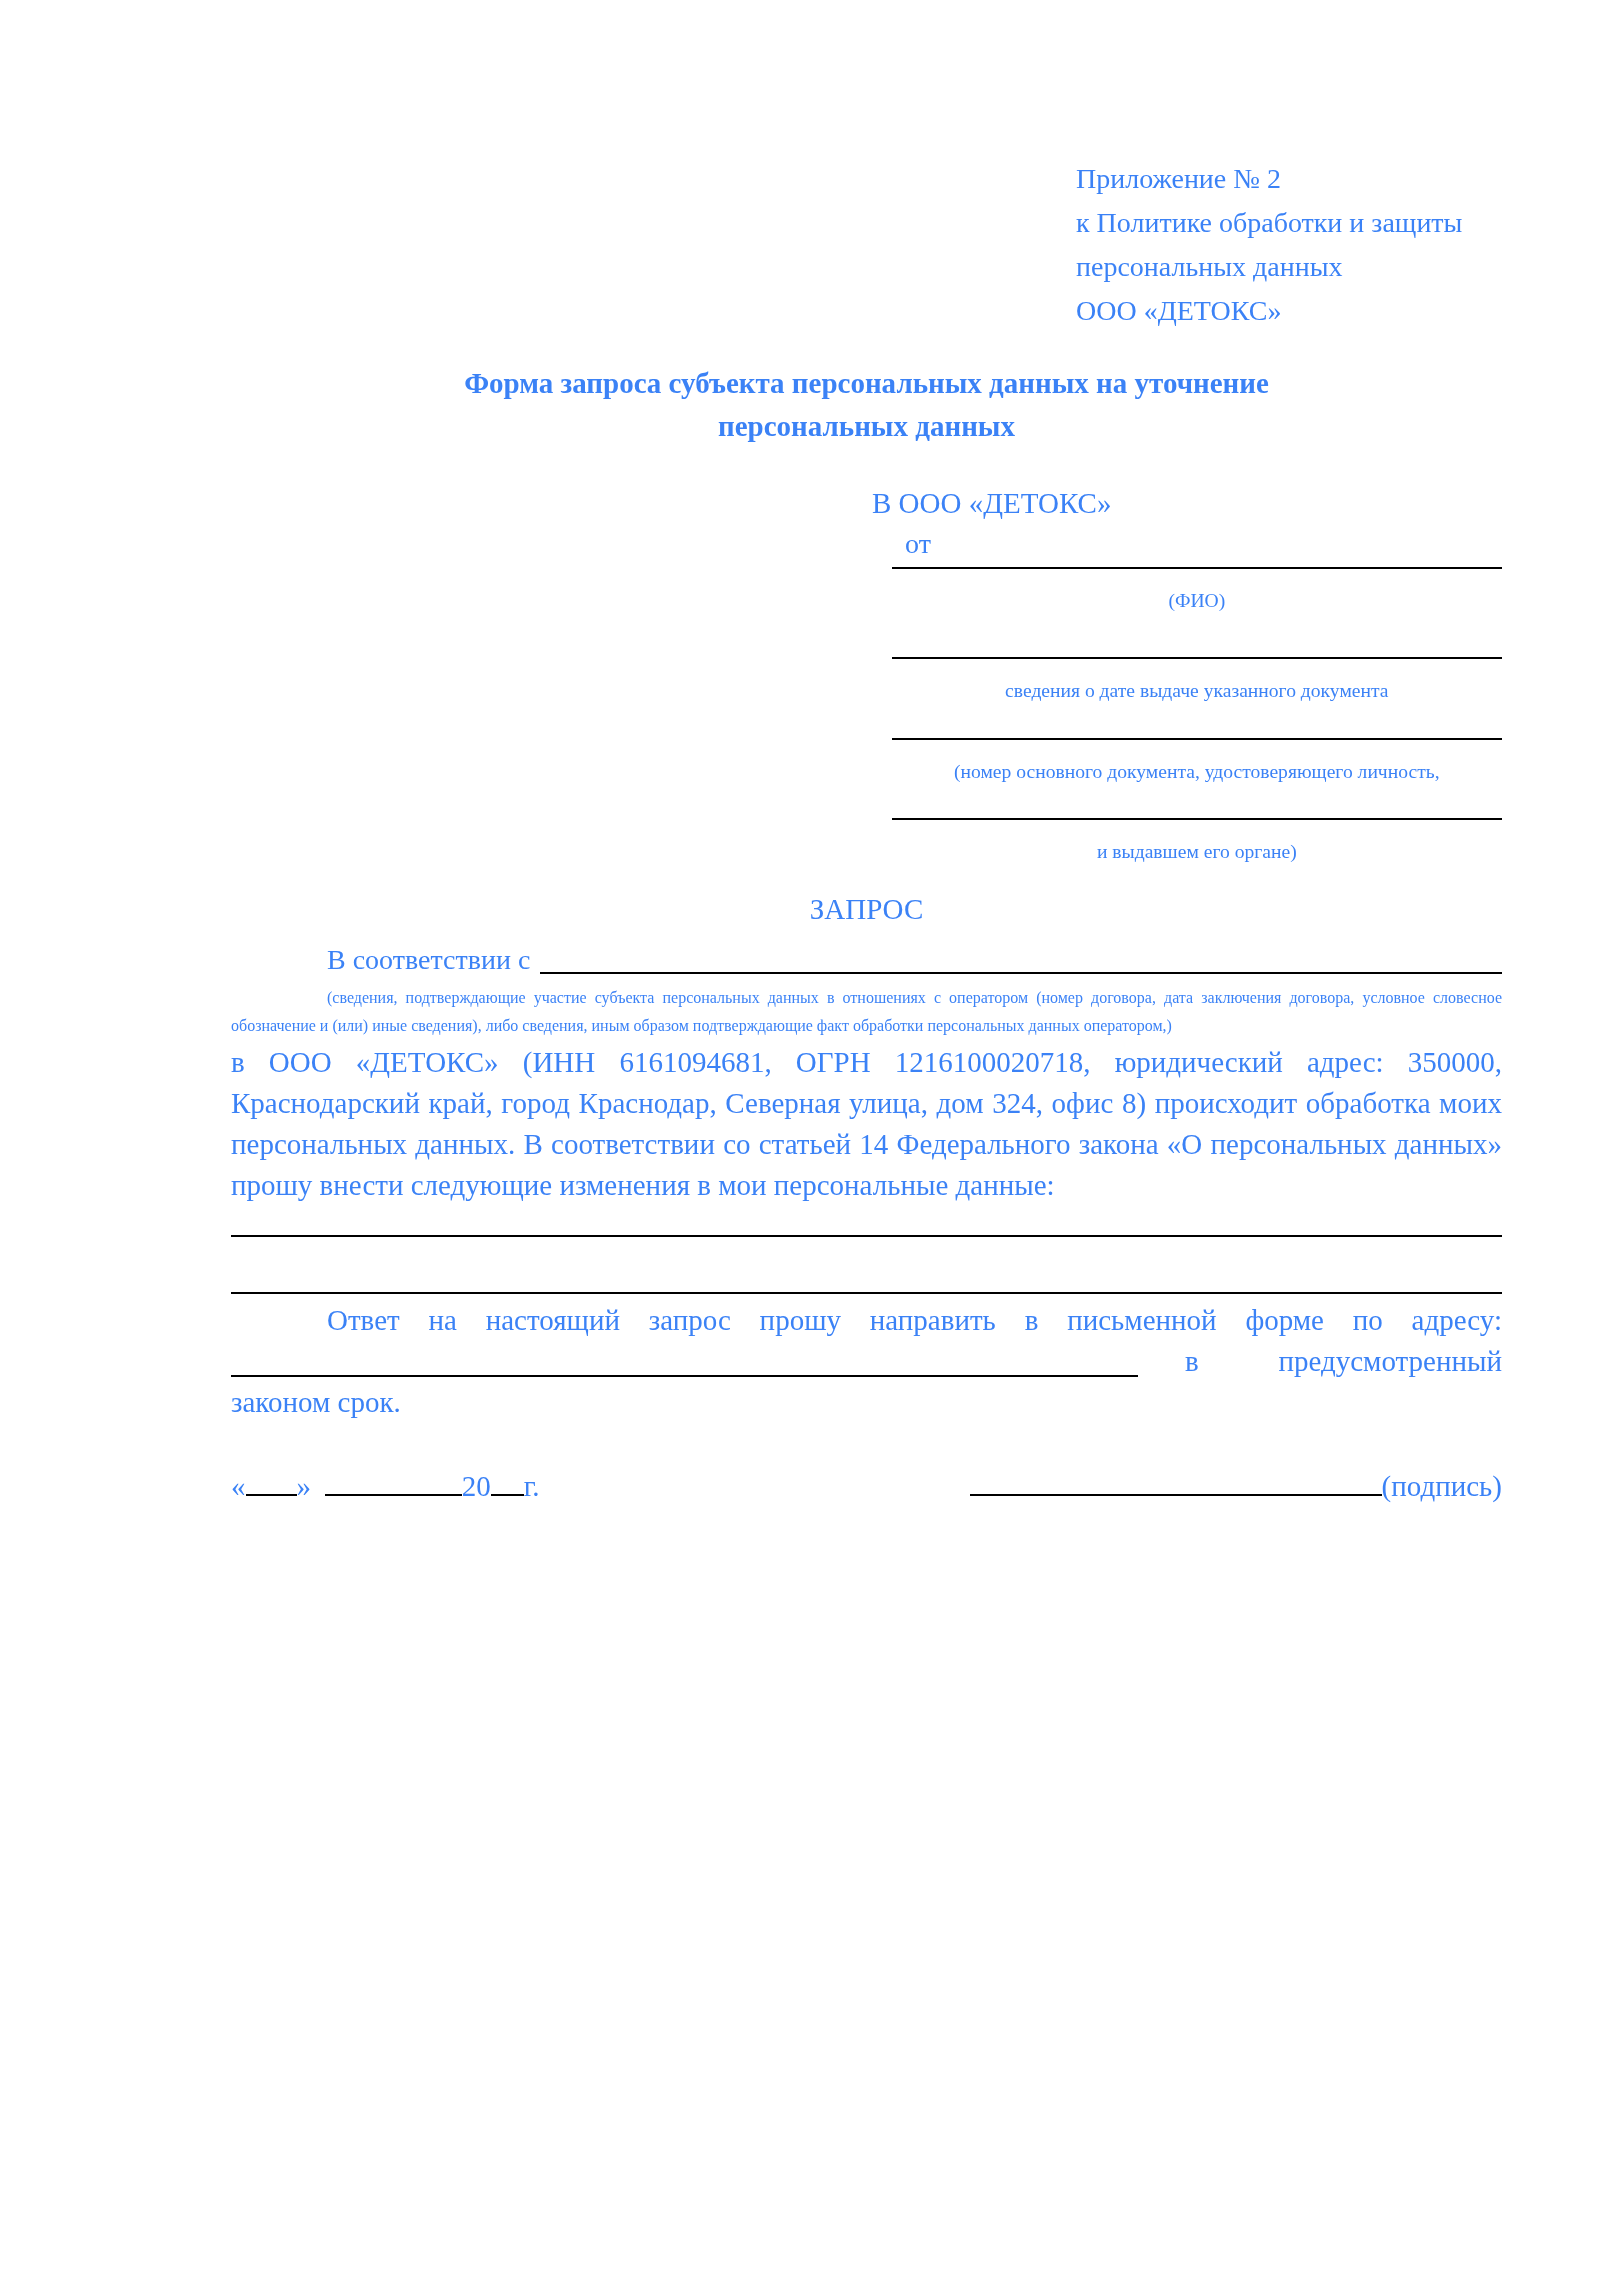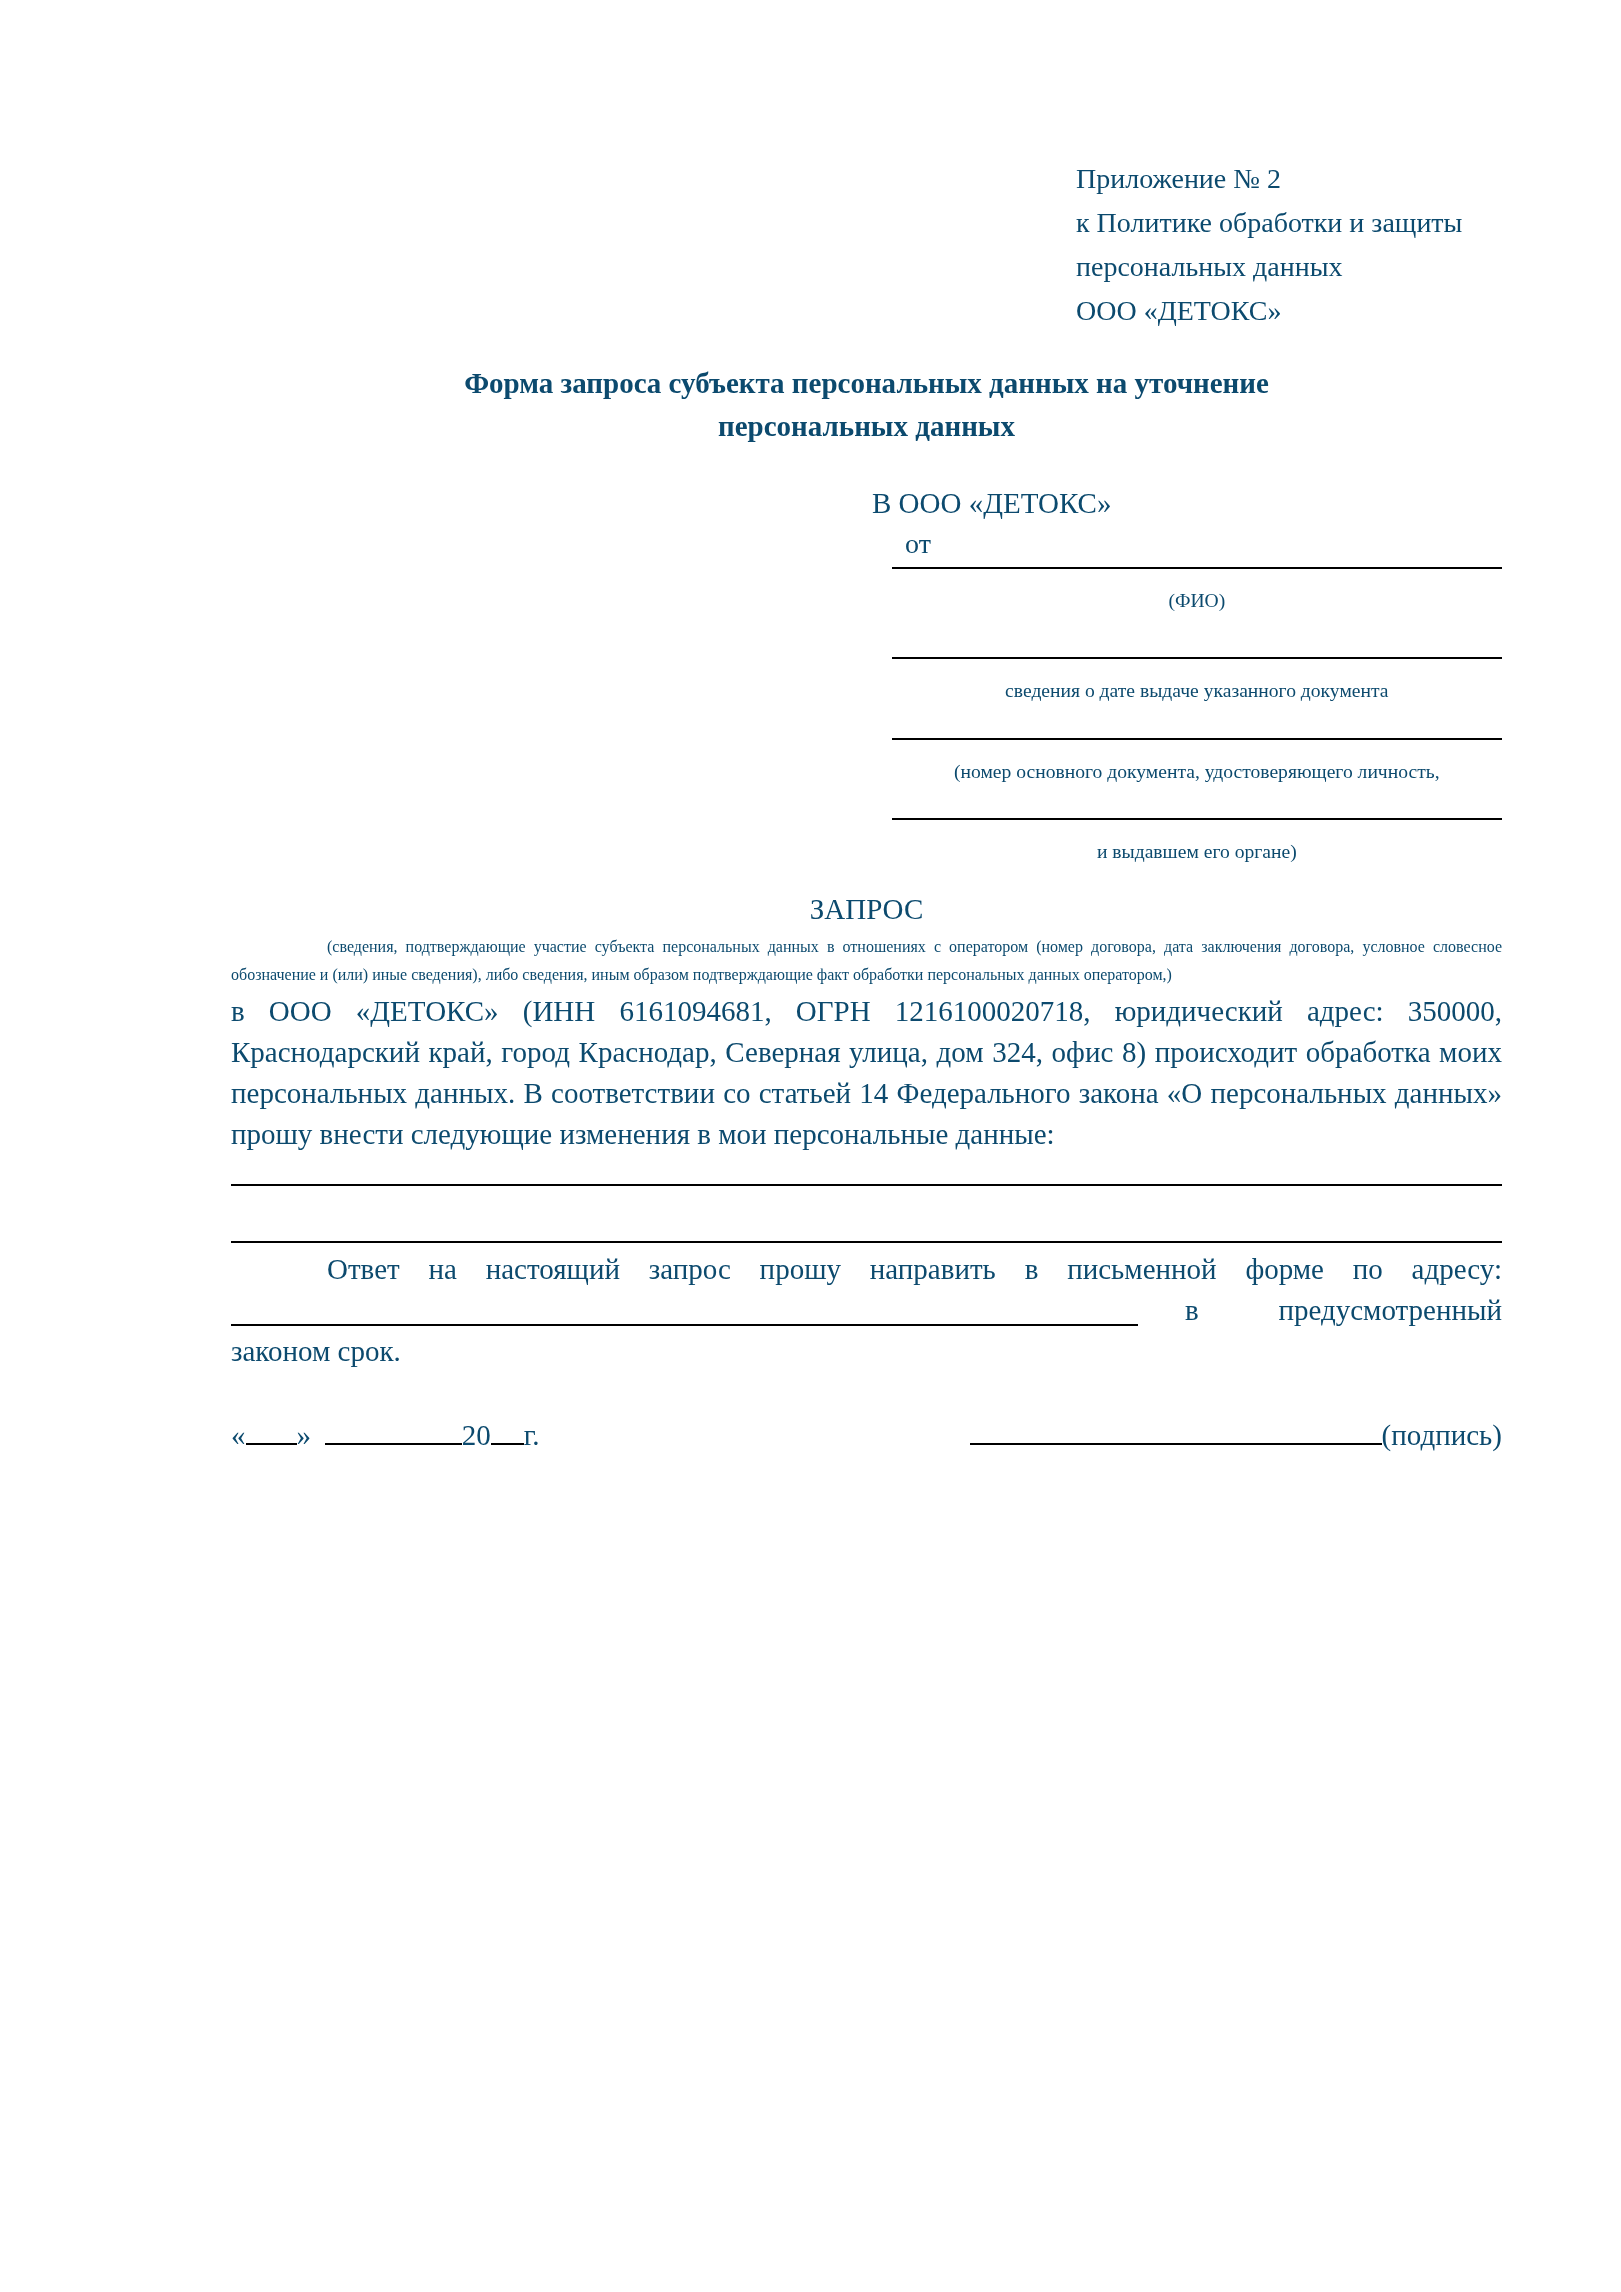--- a/index.html
+++ b/index.html
@@ -1,18 +1,18 @@
 <!DOCTYPE html>
 <html><head>
 <meta charset="utf-8">
 <style>
   html,body { margin:0; padding:0; background:#888; }
   .page {
     width:1621px; height:2293px;
-    background:#ffffff; color:#0c4a6e;
+    background:#ffffff; color:#3b82f6;
     position:relative;
     font-family:"Liberation Serif","DejaVu Serif",serif;
     margin:0 auto;
     overflow:hidden;
   }
   .content {
     position:absolute; left:231px; top:157px; width:1271px;
     font-size:28px; line-height:41px;
   }
   
@@ -89,20 +89,25 @@
         </div>
         <div class="field gap-35">
           <div class="write-line"></div>
           <div class="field-caption">и выдавшем его органе)</div>
         </div>
       </div>
     </div>
 
     <div class="request-heading">ЗАПРОС</div>
 
+    <div class="intro-row">
+      <span class="indent-spacer"></span>
+      <span class="intro-text">В соответствии с</span>
+      <span class="fill-line"></span>
+    </div>
 
     <p class="note">(сведения, подтверждающие участие субъекта персональных данных в отношениях с оператором (номер договора, дата заключения договора, условное словесное обозначение и (или) иные сведения), либо сведения, иным образом подтверждающие факт обработки персональных данных оператором,)</p>
 
     <p class="body-text">в ООО «ДЕТОКС» (ИНН 6161094681, ОГРН 1216100020718, юридический адрес: 350000, Краснодарский край, город Краснодар, Северная улица, дом 324, офис 8) происходит обработка моих персональных данных. В соответствии со статьей 14 Федерального закона «О персональных данных» прошу внести следующие изменения в мои персональные данные:</p>
 
     <div class="write-line blank-1"></div>
     <div class="write-line blank-2"></div>
 
     <p class="reply-sentence">Ответ на настоящий запрос прошу направить в письменной форме по адресу:</p>
 

